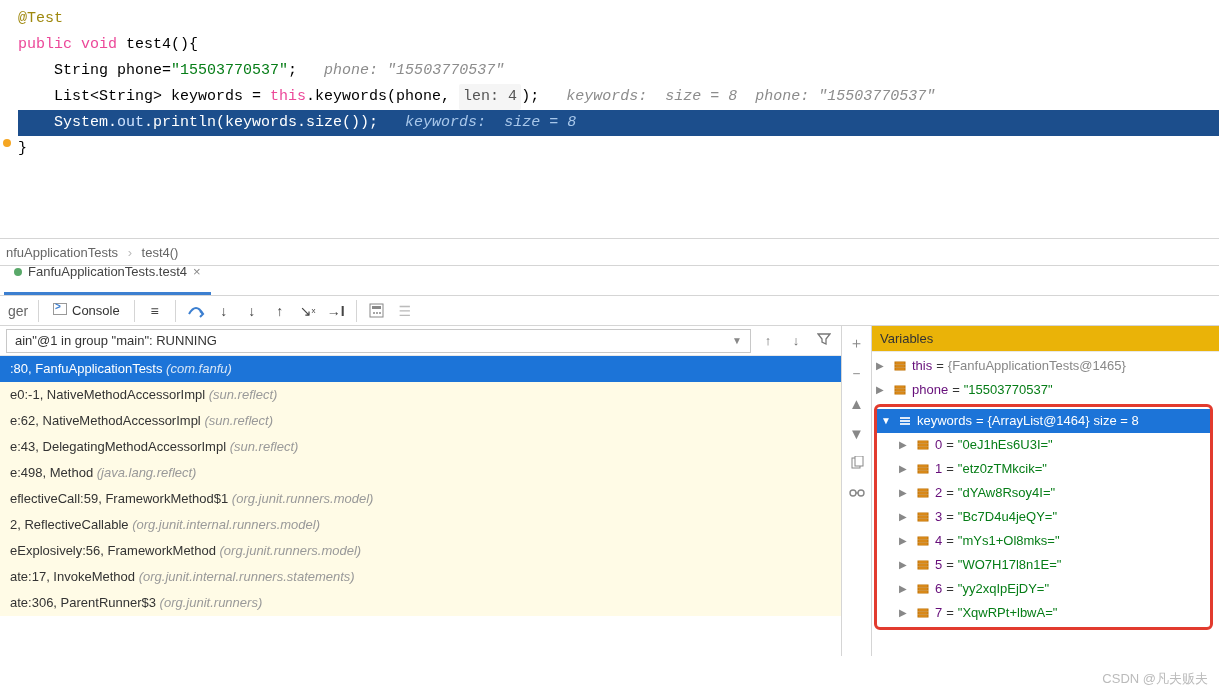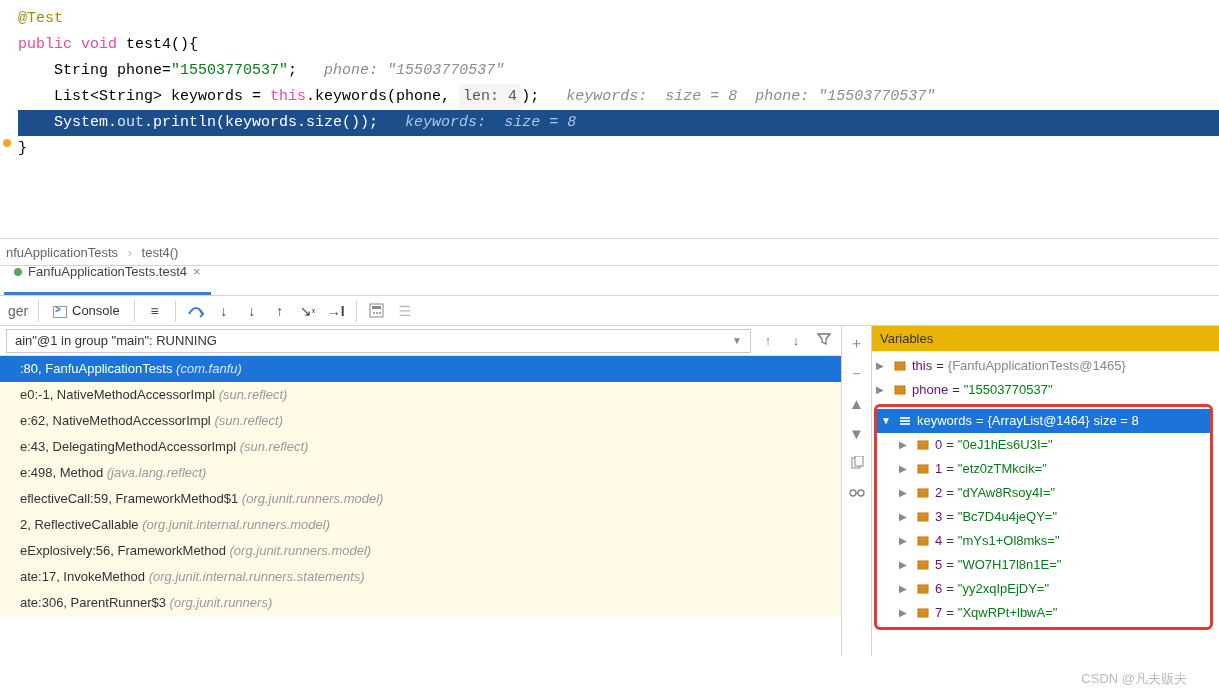--- a/index.html
+++ b/index.html
@@ -18,55 +18,55 @@
 .warn{position:absolute;left:3px;top:139px;width:8px;height:8px;background:#f5a623;border-radius:50%}
 .breadcrumb{border-top:1px solid #d5d5d5;border-bottom:1px solid #d5d5d5;height:28px;line-height:28px;padding:0 6px;color:#666;font-size:13px}
 .breadcrumb .sep{margin:0 6px;color:#bbb}
 .tabrow{border-bottom:1px solid #d5d5d5;height:30px;display:flex;align-items:flex-end;padding-left:4px}
 .tabrow .tab{height:44px;line-height:28px;padding:0 10px;border-bottom:3px solid #3c7fd0;color:#444;display:flex;align-items:center;gap:6px}
 .tabrow .tab .dot{width:8px;height:8px;border-radius:50%;background:#59a869;display:inline-block}
 .tabrow .tab .close{color:#888;font-size:13px}
 .toolbar{height:30px;border-bottom:1px solid #d5d5d5;display:flex;align-items:center;gap:4px;padding:0 6px}
 .toolbar .btn{height:24px;min-width:24px;display:flex;align-items:center;justify-content:center;color:#444;font-size:14px}
 .toolbar .sepv{width:1px;height:22px;background:#d5d5d5;margin:0 4px}
-.toolbar .consolelab{display:flex;align-items:flex-end;gap:5px;padding:0 6px}
+.toolbar .consolelab{display:flex;align-items:flex-start;gap:5px;padding:0 6px}
 .toolbar .conicon{width:14px;height:12px;background:#fff;border:1px solid #999;position:relative}
 .toolbar .conicon::after{content:">";color:#3c7fd0;position:absolute;left:1px;top:-3px;font-size:10px;font-weight:bold}
 .panels{display:flex;height:330px}
 .leftpan{width:842px;border-right:1px solid #d5d5d5}
 .midpan{width:30px;border-right:1px solid #d5d5d5;display:flex;flex-direction:column;align-items:center;gap:12px;padding-top:8px}
 .rightpan{flex:1}
 .rightpan .varhdr{height:26px;line-height:26px;padding-left:8px;color:#333;background:#eab308;border-bottom:1px solid #e8e8e8}
 .thread{height:30px;display:flex;align-items:center;padding:0 6px;gap:6px;border-bottom:1px solid #e8e8e8}
 .thread .inp{flex:1;border:1px solid #c8c8c8;height:24px;line-height:24px;padding:0 8px;background:#fff;display:flex;align-items:center;justify-content:space-between}
 .thread .inp .dd{color:#888;font-size:10px}
 .thread .tbtn{width:22px;text-align:center;color:#666}
 .stack{font-size:13px;line-height:26px}
-.stack .row{padding:0 20px;white-space:nowrap;overflow:hidden}
+.stack .row{padding:0 10px;white-space:nowrap;overflow:hidden}
 .stack .row.sel{background:#1c74d8;color:#fff}
 .stack .row.sel .pkg{color:#d7e6f6;font-style:italic}
 .stack .row.y{background:#fffbe6}
 .stack .pkg{color:#999;font-style:italic}
 .vartree{font-size:13px;line-height:24px;padding:2px 0}
 .vrow{display:flex;align-items:center;gap:4px;padding:0 4px;white-space:nowrap}
 .vrow .ar{width:12px;color:#888;font-size:10px}
 .vrow .ar.exp{color:#3c7fd0}
 .vrow .ic{width:16px;height:16px;display:inline-flex;align-items:center;justify-content:center}
 .vrow .ic svg{width:14px;height:14px}
 .vname{color:#660e7a}
 .veq{color:#333}
 .vval{color:#333}
 .vstr{color:#067d17}
 .vobj{color:#888}
 .redbox{border:3px solid #e23b2e;border-radius:6px;margin:2px 6px 2px 2px;padding:2px 0}
 .vrow.sel{background:#1c74d8;color:#fff}
 .vrow.sel .vname,.vrow.sel .veq,.vrow.sel .vval,.vrow.sel .vobj{color:#fff}
 .vrow.sel .ar.exp{color:#fff}
 .mid-ic{width:18px;height:18px;color:#888;display:flex;align-items:center;justify-content:center;font-size:15px}
-.watermark{position:absolute;right:32px;bottom:6px;color:#bbb;font-size:13px}
+.watermark{position:absolute;right:11px;bottom:6px;color:#bbb;font-size:13px}
 .tbarr{color:#3c7fd0;font-weight:bold}
 .red{color:#d9534f}
 .objicon{fill:#f0a030;stroke:#c07000}
 </style>
 </head>
 <body>
 
 <div class="editor">
   <div class="line"><span class="nm" style="color:#9e880d">@Test</span></div>
   <div class="line"><span class="kw">public </span><span class="kw">void </span><span class="nm">test4(){</span></div>

